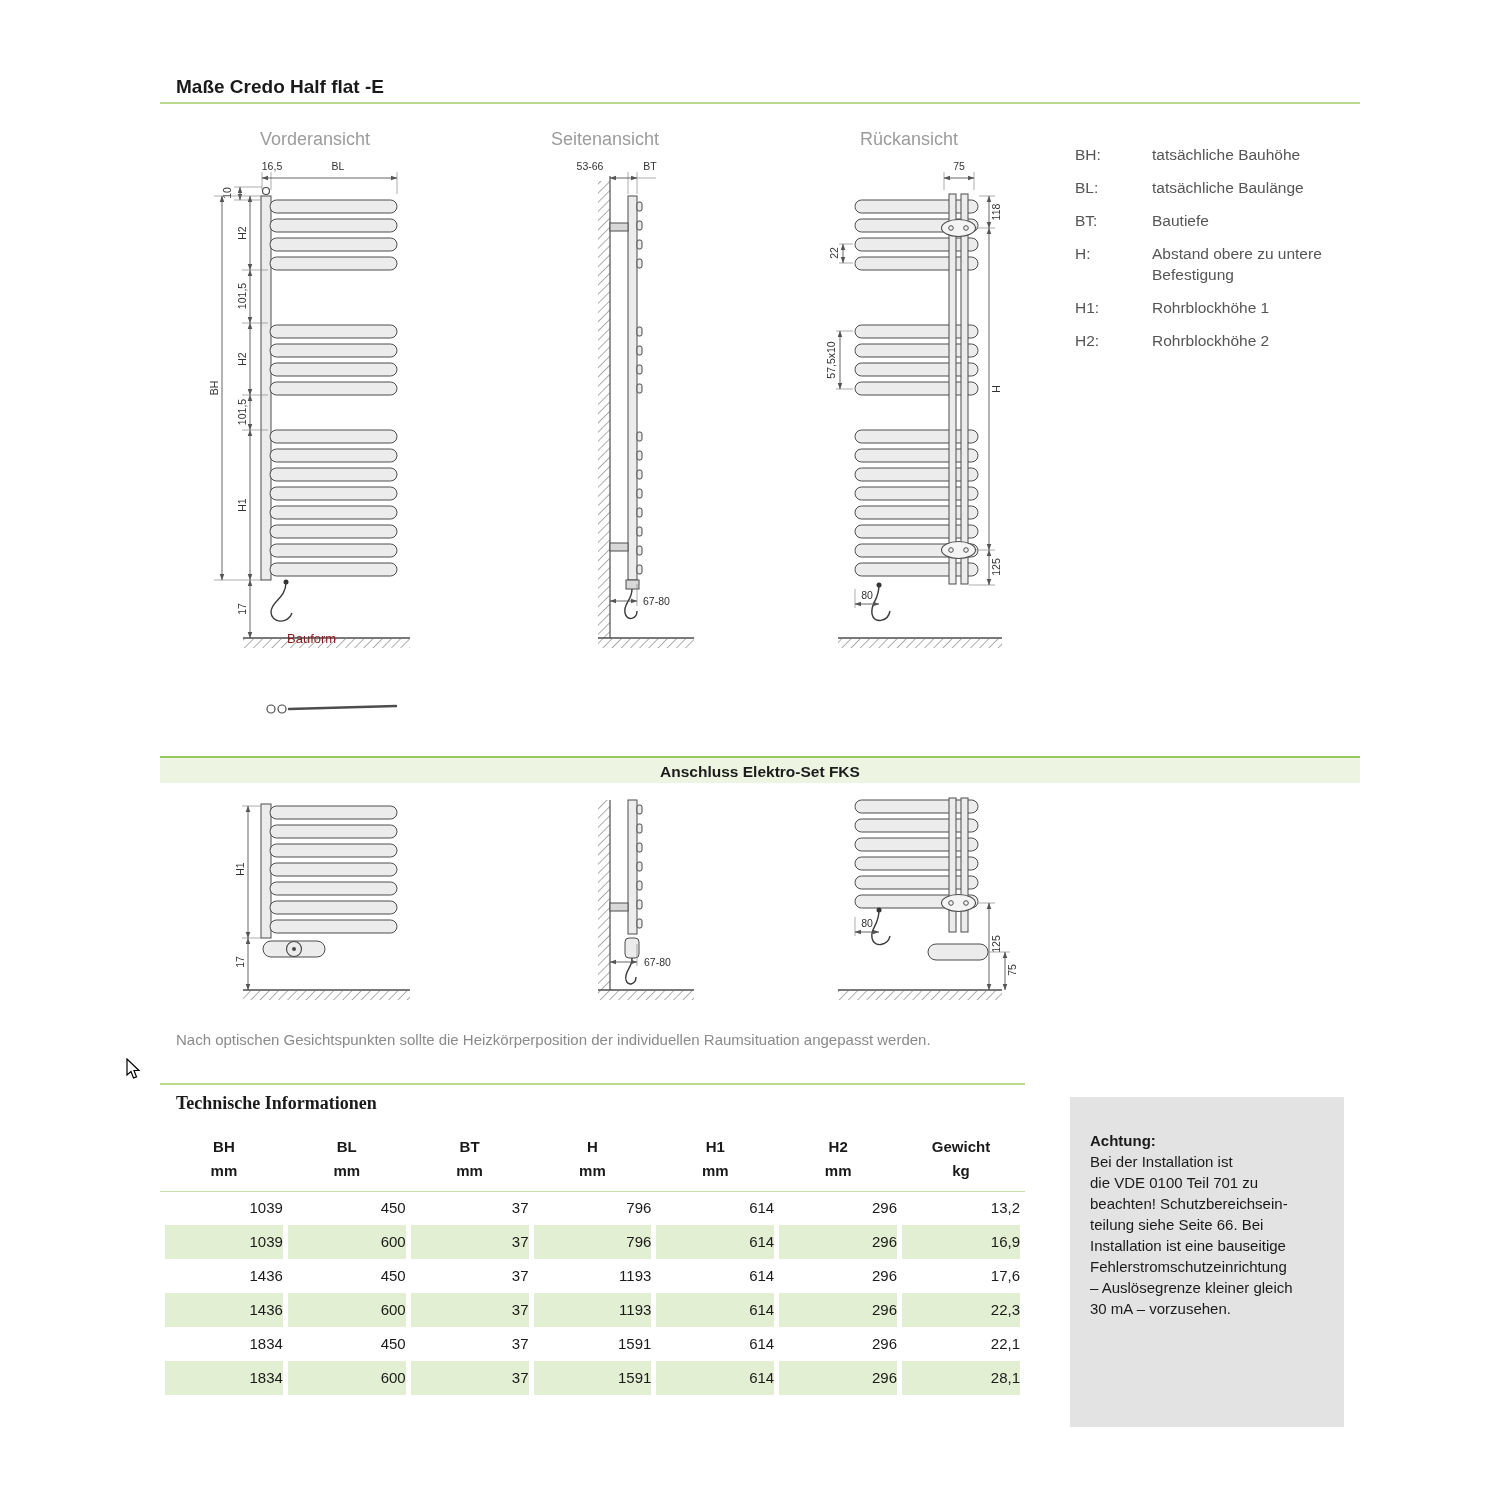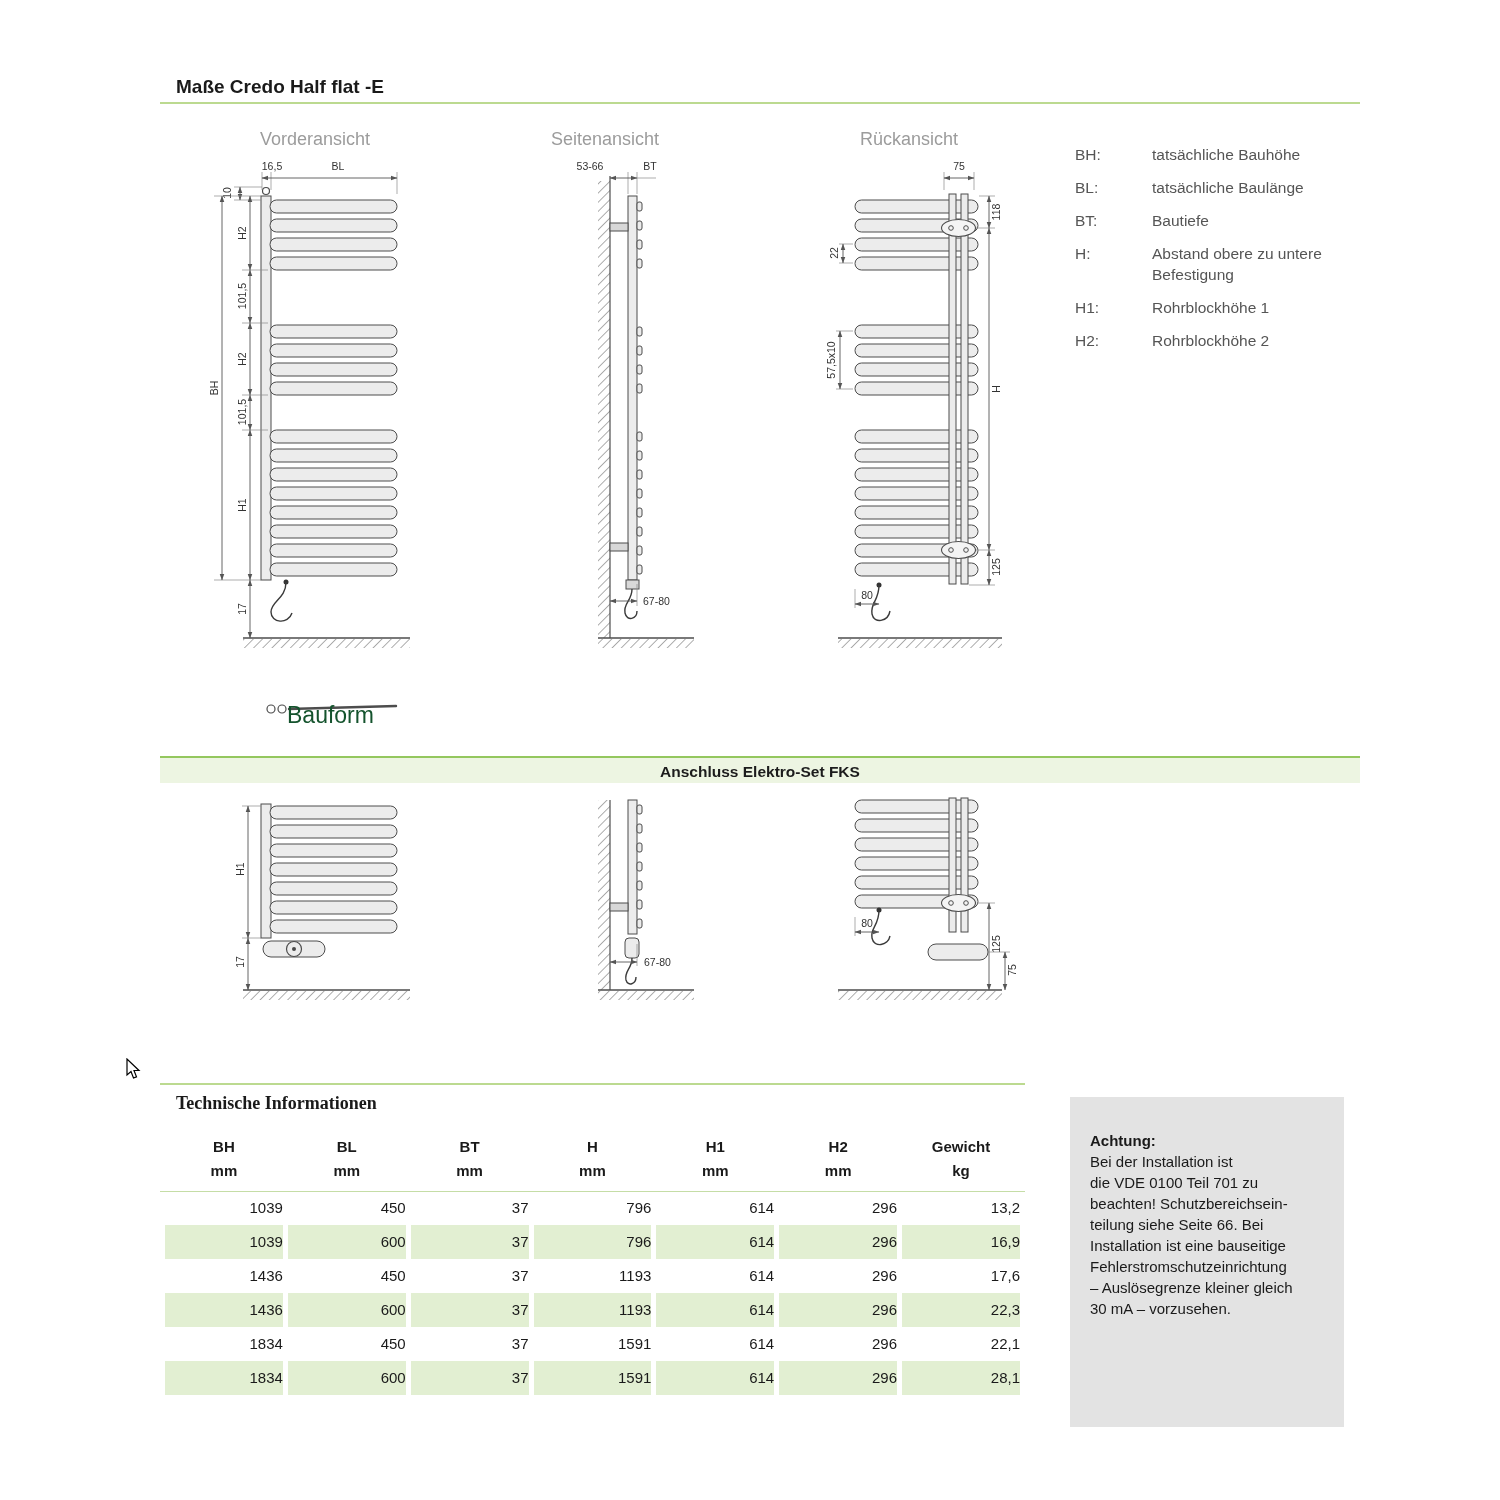--- a/index.html
+++ b/index.html
@@ -4,21 +4,21 @@
 <style>
   html,body{margin:0;padding:0;background:#fff;}
   .page{position:relative;width:1500px;height:1500px;background:#fff;overflow:hidden;
         font-family:"Liberation Sans",sans-serif;color:#1a1a1a;}
 
   .title{position:absolute;left:176px;top:76px;margin:0;font-size:19px;font-weight:bold;color:#1a1a1a;}
   .title-rule{position:absolute;left:160px;top:102px;width:1200px;height:2px;
               background:var(--rule-green,#bcda90);}
 
   .view-label{position:absolute;top:129px;font-size:18px;color:#9c9c9c;}
-  .bauform-label{position:absolute;left:287px;top:702px;font-size:23px;color:#14532d;}
+  .bauform-label{position:absolute;left:287px;top:631px;font-size:13px;color:#7f1d1d;}
 
   .legend{position:absolute;left:1075px;top:144px;width:290px;font-size:15.5px;color:#555;}
   .legend-row{display:flex;margin-bottom:12px;line-height:21px;}
   .legend-key{width:77px;flex:none;}
   .legend-desc div{line-height:21px;}
 
   .band{position:absolute;left:160px;top:756px;width:1200px;height:27px;
         background:var(--band-bg-green,#edf5e2);border-top:2px solid var(--band-border-green,#94c75e);
         box-sizing:border-box;text-align:center;}
   .band-title{padding:5px 16px 0;font-size:15.5px;font-weight:bold;color:#1c1c1c;}
@@ -362,20 +362,21 @@
           <div>Rohrblockhöhe 2</div>
           <div></div>
         </span>
     </div>
   </div>
 
   <div class="band">
     <div class="band-title">Anschluss Elektro-Set FKS</div>
   </div>
 
+  <div class="note">Nach optischen Gesichtspunkten sollte die Heizkörperposition der individuellen Raumsituation angepasst werden.</div>
 
   <svg class="cursor" width="18" height="24" viewBox="0 0 18 24">
     <polygon points="1,1 1,17 5,13.5 7.5,20 10.5,18.8 8,12.5 13,12.5" fill="#fff" stroke="#000" stroke-width="1.2"></polygon>
   </svg>
 
   <div class="table-rule"></div>
   <h2 class="table-title">Technische Informationen</h2>
   <div class="header-line"></div>
 
   <table class="tech">

